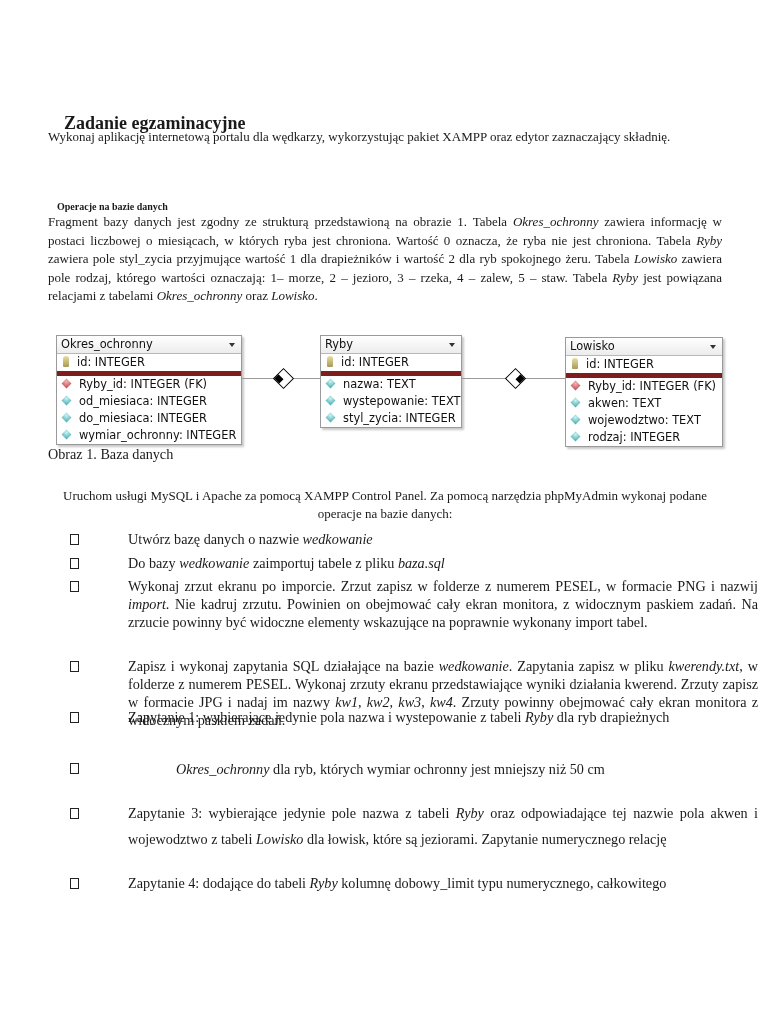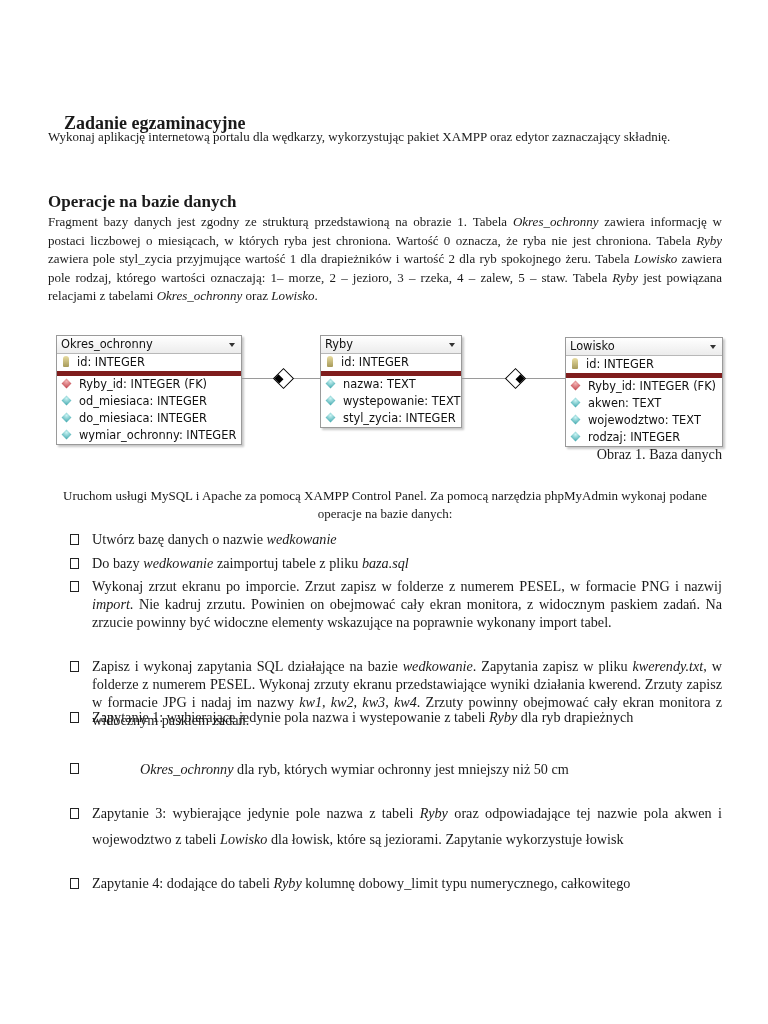--- a/index.html
+++ b/index.html
@@ -2,45 +2,45 @@
 <html><head>
   <meta charset="utf-8">
   <style>
     html, body { margin: 0; padding: 0; background: #ffffff; }
     body { width: 768px; height: 1024px; position: relative; overflow: hidden;
       font-family: "Liberation Serif", serif; color: #1a1a1a; }
     .page { position: absolute; left: 48px; top: 0; width: 674px; }
     h1 { position: absolute; top: 97px; left: 0; margin: 16px; font-size: 18px; font-weight: bold; }
     .p { position: absolute; left: 0; width: 674px; font-size: 13px; text-align: justify; margin: 0; }
     .p1 { top: 126px; line-height: 22px; }
-    h2 { position: absolute; top: 192px; left: 0; margin: 0; font-size: 17px; font-weight: bold; }
+    h2 { position: absolute; top: 192px; left: 0; margin: 9px; font-size: 10px; font-weight: bold; }
     .p2 { top: 213px; line-height: 18.6px; font-family: Liberation Serif, serif; }
     .p3 { top: 487px; line-height: 18px; text-align: center; }
-    .caption { position: absolute; top: 446px; left: 0; width: 674px; text-align: right; font-size: 14.2px; }
+    .caption { position: absolute; top: 446px; left: 0; width: 674px; text-align: left; font-size: 14.2px; }
 
     .erd { position: absolute; top: 0; left: 0; }
     .tbl { position: absolute; background: #fff; border: 1px solid #9a9a9a;
       box-shadow: 2px 2px 2px #c8c8c8; font-family: "DejaVu Sans", sans-serif; font-size: 11.4px; color: #111; }
     .tbl .hd { height: 17px; line-height: 17px; padding-left: 4px; border-bottom: 1px solid #b8b8b8;
       background: linear-gradient(#ffffff, #ececec); position: relative; }
     .tbl .hd .arr { position: absolute; right: 6px; top: 7px; width: 0; height: 0;
       border-left: 3px solid transparent; border-right: 3px solid transparent; border-top: 4px solid #333; }
     .tbl .row { height: 17px; line-height: 17px; padding-left: 4px; white-space: nowrap; position: relative; }
     .tbl .row.pk { border-bottom: 5px solid #7f1d1d; }
     .ico { display: inline-block; width: 9px; height: 9px; vertical-align: middle; margin-right: 7px; margin-top: -2px; }
     .ico.key { width: 6px; height: 11px; border-radius: 3px 3px 1px 1px; background: linear-gradient(#e8dca0, #a79a5a); margin-left: 2px; margin-right: 8px; }
     .ico.fk { transform: rotate(45deg); width: 7px; height: 7px; background: radial-gradient(circle at 30% 30%, #f3b4b4, #c0414a); margin-left: 2px; margin-right: 9px; }
     .ico.fld { transform: rotate(45deg); width: 7px; height: 7px; background: radial-gradient(circle at 30% 30%, #c9f3f3, #3fa7ad); margin-left: 2px; margin-right: 9px; }
 
     .line { position: absolute; height: 1px; background: #9a9a9a; }
     .dia { position: absolute; width: 13px; height: 13px; transform: rotate(45deg); border: 1.5px solid #000; background: #fff; overflow: hidden; }
     .dia .half { position: absolute; width: 100%; height: 100%; background: #000; }
 
     .list { position: absolute; left: 22px; width: 652px; margin: 0; padding: 0; list-style: none; font-size: 14.2px; }
-    .li { position: absolute; left: 0; width: 652px; line-height: 18px; text-align: justify; }
+    .li { position: absolute; left: 0; width: 652px; line-height: 18px; text-align: justify; padding-left: 36px; }
     .li .box { position: absolute; left: 0; top: 4px; width: 7px; height: 9px; border: 1.3px solid #222; }
     .li .txt { display: block; margin-left: 22px; }
     .li.wide .txt { line-height: 26px; }
     .indent { display: block; padding-left: 48px; }
   </style>
 </head>
 <body>
 
 <div class="page">
   <h1>Zadanie egzaminacyjne</h1>
@@ -112,20 +112,20 @@
     <div class="li" style="top:708px;">
       <span class="box"></span>
       <span class="txt"><span>Zapytanie 1: wybierające jedynie pola nazwa i wystepowanie z tabeli </span><i>Ryby</i><span> dla ryb drapieżnych</span></span>
     </div>
     <div class="li" style="top:759px; text-align:left;">
       <span class="box"></span>
       <span class="txt" style="line-height:20px;"><span class="indent"><i>Okres_ochronny</i><span> dla ryb, których wymiar ochronny jest mniejszy niż 50 cm</span></span></span>
     </div>
     <div class="li wide" style="top:800px;">
       <span class="box" style="top:8px;"></span>
-      <span class="txt"><span>Zapytanie 3: wybierające jedynie pole nazwa z tabeli </span><i>Ryby</i><span> oraz odpowiadające tej nazwie pola akwen i wojewodztwo z tabeli </span><i>Lowisko</i><span> dla łowisk, które są jeziorami. Zapytanie wykorzystuje łowisk</span></span>
+      <span class="txt"><span>Zapytanie 3: wybierające jedynie pole nazwa z tabeli </span><i>Ryby</i><span> oraz odpowiadające tej nazwie pola akwen i wojewodztwo z tabeli </span><i>Lowisko</i><span> dla łowisk, które są jeziorami. Zapytanie numerycznego relację</span></span>
     </div>
     <div class="li" style="top:874px;">
       <span class="box"></span>
       <span class="txt"><span>Zapytanie 4: dodające do tabeli </span><i>Ryby</i><span> kolumnę dobowy_limit typu numerycznego, całkowitego</span></span>
     </div>
   </div>
 </div>
 
 </body></html>

